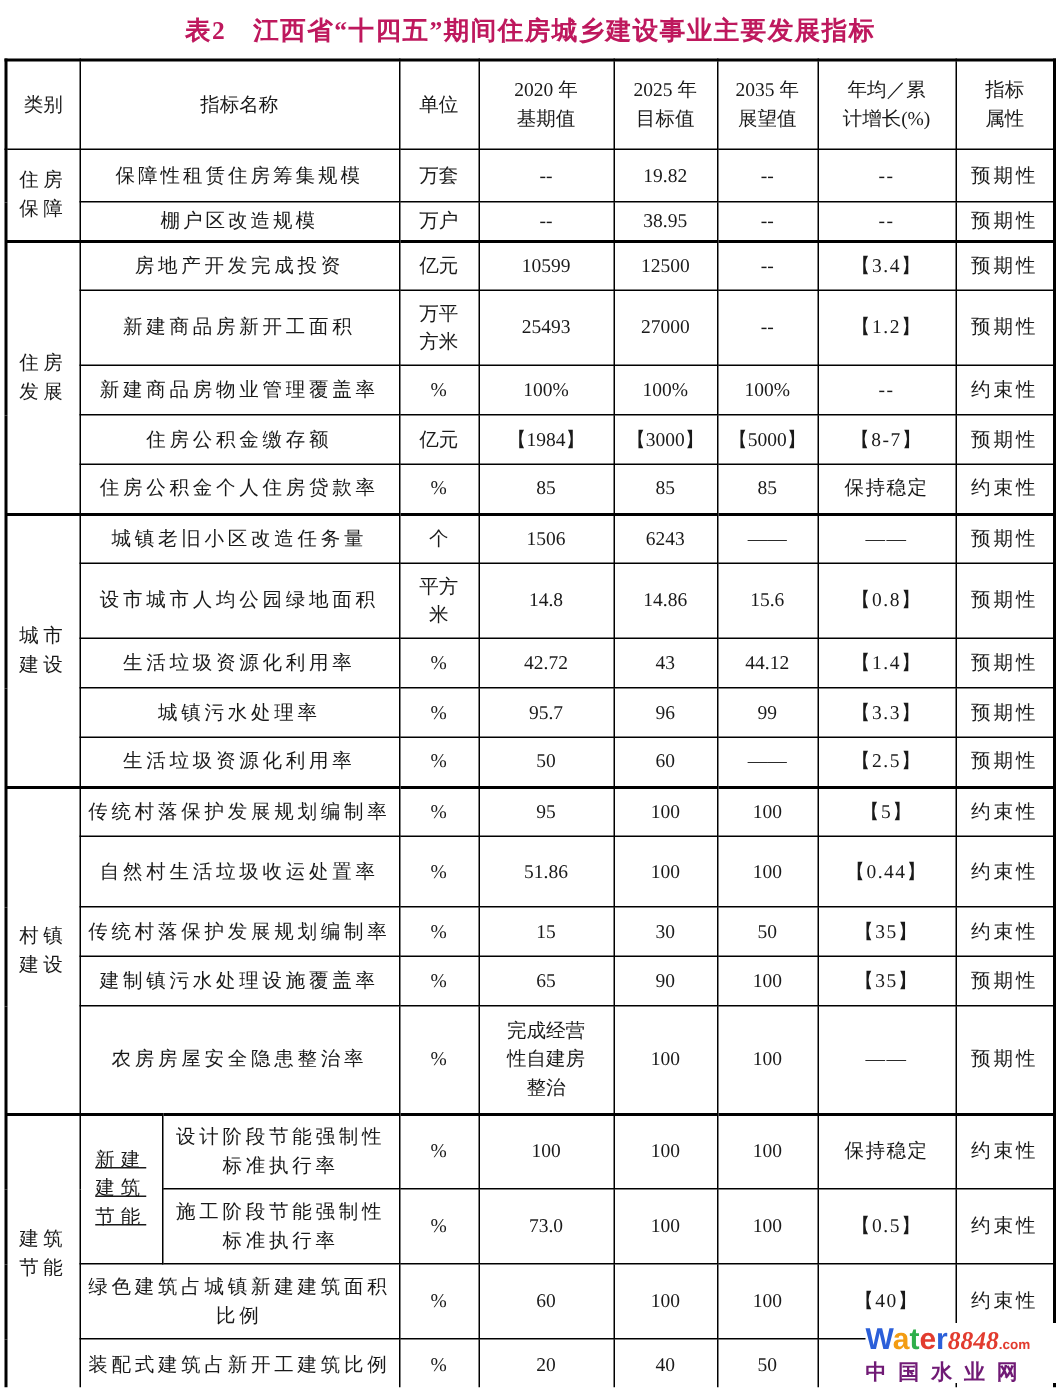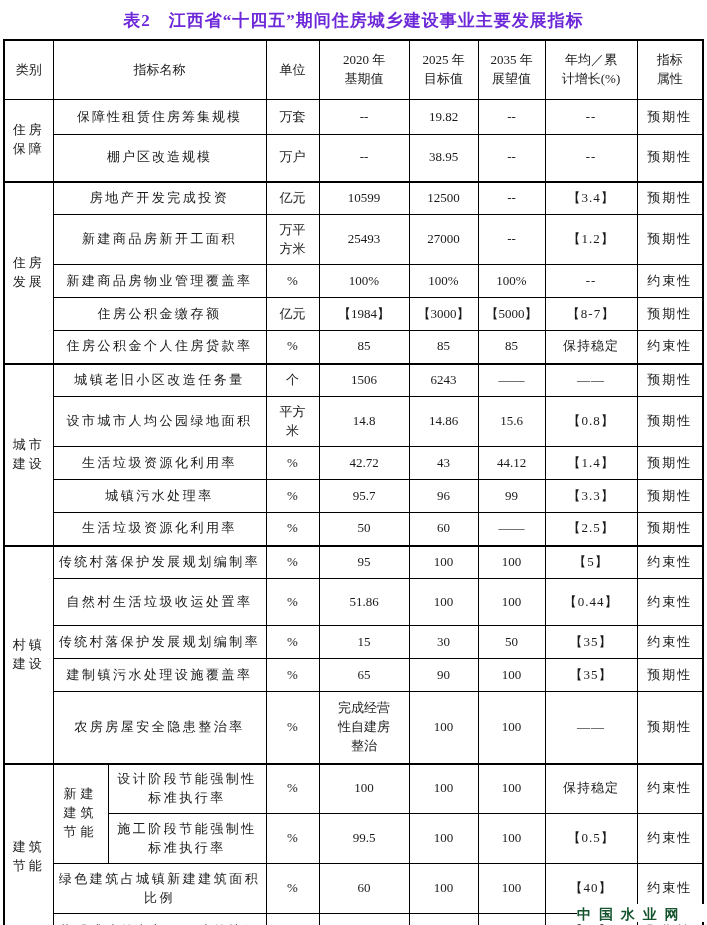--- a/index.html
+++ b/index.html
@@ -10,21 +10,21 @@
     font-family:"Liberation Serif","DejaVu Serif",serif;
     color:#1a1a1a;
     overflow:hidden;
   }
   .title{
     text-align:center;
     font-size:17px;
     font-weight:bold;
     padding-top:9px;
     letter-spacing:1px;
-    color:#6d28d9;
+    color:#be185d;
   }
   table.ind{
     border-collapse:collapse;
     table-layout:fixed;
     margin:7px auto 0 auto;
     width:699px;
     border:2px solid #000;
   }
   table.ind th, table.ind td{
     border:1px solid #000;
@@ -33,21 +33,21 @@
     text-align:center;
     vertical-align:middle;
     padding:1px 2px;
     line-height:1.45;
     overflow:hidden;
   }
   thead th{border-bottom:2px solid #000;height:56px;}
   tr.gstart > td{border-top:2px solid #000;}
   .pre{white-space:pre-line;}
   td.cat{letter-spacing:3px;}
-  td.subcat{letter-spacing:4px;}
+  td.subcat{letter-spacing:4px;text-decoration:underline;}
   td.name{text-align:left;padding-left:7px;letter-spacing:2.5px;margin-left:32px;}
   td.name-c{text-align:center;letter-spacing:2px;}
   td.attr{letter-spacing:2px;}
   td.grow{letter-spacing:1px;}
   .wm{
     position:absolute;
     right:2px;bottom:3px;
     width:128px;
     background:#ffffff;
     text-align:left;
@@ -108,21 +108,21 @@
         <td class="cat pre" rowspan="2">住房
 保障</td>
         <td class="name-c" colspan="2">保障性租赁住房筹集规模</td>
         <td>万套</td>
         <td>--</td>
         <td>19.82</td>
         <td>--</td>
         <td class="grow">--</td>
         <td class="attr">预期性</td>
       </tr>
-      <tr style="height:47px">
+      <tr style="height:26px">
         <td class="name-c" colspan="2">棚户区改造规模</td>
         <td>万户</td>
         <td>--</td>
         <td>38.95</td>
         <td>--</td>
         <td class="grow">--</td>
         <td class="attr">预期性</td>
       </tr>
 
       <tr class="gstart" style="height:33px">
@@ -283,21 +283,21 @@
         <td>%</td>
         <td>100</td>
         <td>100</td>
         <td>100</td>
         <td class="grow">保持稳定</td>
         <td class="attr">约束性</td>
       </tr>
       <tr style="height:50px">
         <td class="name">施工阶段节能强制性标准执行率</td>
         <td>%</td>
-        <td>99.5</td>
+        <td>73.0</td>
         <td>100</td>
         <td>100</td>
         <td class="grow">【0.5】</td>
         <td class="attr">约束性</td>
       </tr>
       <tr style="height:50px">
         <td class="name" colspan="2">绿色建筑占城镇新建建筑面积比例</td>
         <td>%</td>
         <td>60</td>
         <td>100</td>
@@ -311,16 +311,19 @@
         <td>20</td>
         <td>40</td>
         <td>50</td>
         <td class="grow">【30】</td>
         <td class="attr">预期性</td>
       </tr>
     </tbody>
   </table>
 
   <div class="wm">
-    <div class="wm-site" style="color:#14532d">中 国 水 业 网</div>
+    <div class="wm-line1">
+      <span class="wm-word"><span style="color:#2b5fd9">W</span><span style="color:#f39c12">a</span><span style="color:#2eaf4b">t</span><span style="color:#e23b2e">e</span><span style="color:#2b5fd9">r</span></span><span class="wm-num" style="color:#e23b2e">8848</span><span class="wm-tld" style="color:#e23b2e">.com</span>
+    </div>
+    <div class="wm-site" style="color:#701a75">中 国 水 业 网</div>
   </div>
 
 </div>
 
 </body></html>

